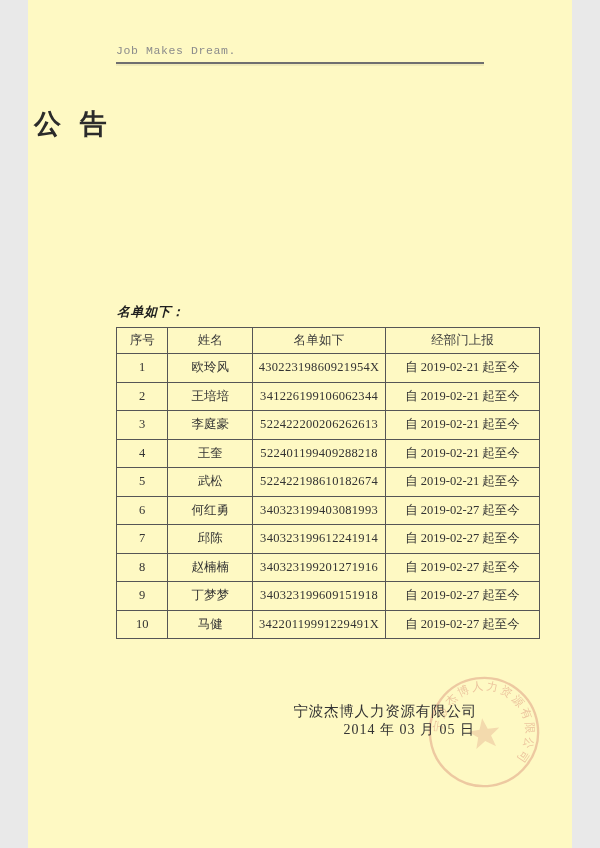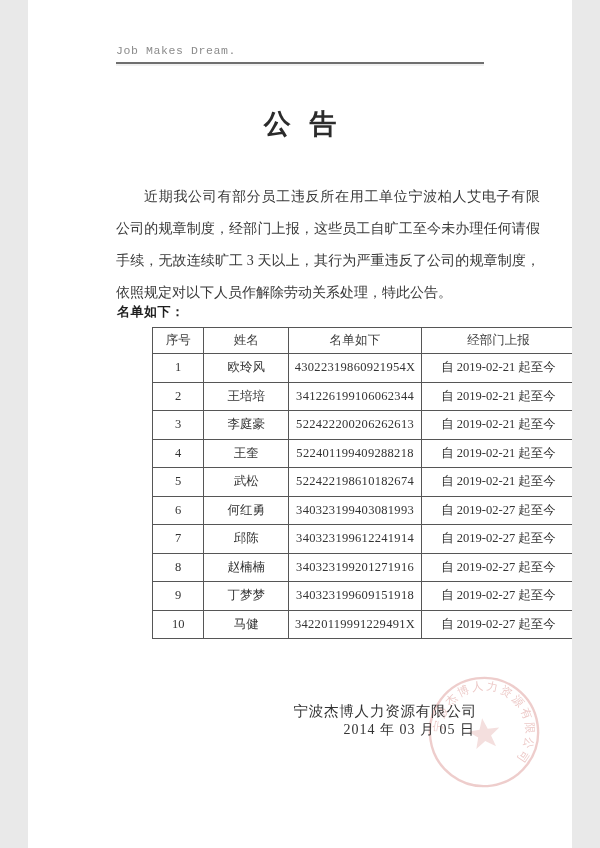--- a/index.html
+++ b/index.html
@@ -1,60 +1,60 @@
 <!DOCTYPE html>
 <html><head>
 <meta charset="utf-8">
 <style>
   html,body { margin:0; padding:0; background:#e9e9e9; }
   .page {
     position:relative;
     width:544px; height:848px;
     margin:0 auto;
-    background:#ffffff;
+    background:#fef9c3;
     font-family:"Liberation Serif","DejaVu Serif",serif;
     color:#333;
     overflow:hidden;
   }
   
   .header {
     position:absolute; left:88px; right:88px; top:44px;
     display:flex; justify-content:space-between; align-items:flex-end;
     padding-bottom:5px;
     border-bottom:2px solid #6f6f6f;
     box-shadow:0 2px 0 rgba(0,0,0,0.06);
     font-size:11.5px; color:#8c8c8c; letter-spacing:0.6px;
     font-family:"Liberation Mono","DejaVu Sans Mono",monospace;
   }
   
   .title {
     position:absolute; top:106px; left:0; right:0;
-    text-align:center;
+    text-align:left;
     font-size:27px; font-weight:bold; color:#2b2b2b;
     letter-spacing:6px; text-indent:6px;
   }
   
   .para { position:absolute; top:181px; left:88px; width:424px; }
   .para .line {
     height:32px; line-height:32px;
     font-size:14px; color:#383838;
     text-align:justify; text-align-last:justify;
     white-space:nowrap; overflow:visible;
   }
   .para .line.first { text-indent:28px; }
   .para .line.last { text-align-last:left; }
   .list-label {
     position:absolute; top:303px; left:89px;
-    font-size:13px; font-weight:bold; color:#1f1f1f; letter-spacing:0.5px;
+    font-size:13px; font-weight:bold; color:#1f1f1f; letter-spacing:0.5px;font-style:italic;
   }
   
   table.notice {
     position:absolute; top:327px; left:88px;
     width:424px; border-collapse:collapse; table-layout:fixed;
-    font-size:12.5px; color:#333;margin-left:36px;
+    font-size:12.5px; color:#333;
   }
   table.notice th, table.notice td {
     border:1px solid #565656;
     text-align:center; vertical-align:middle;
     padding:0; font-weight:normal;
     overflow:hidden; white-space:nowrap;
   }
   table.notice th { height:25px; color:#3c3c3c; }
   table.notice td { height:27.5px; }
   .w-no   { width:12%; }
@@ -75,26 +75,20 @@
 <body>
 
 <div class="page">
 
   <div class="header">
     <span>Job Makes Dream.</span>
   </div>
 
   <div class="title">公 告</div>
 
-  <div class="para">
-    <div class="line first">近期我公司有部分员工违反所在用工单位宁波柏人艾电子有限</div>
-    <div class="line">公司的规章制度，经部门上报，这些员工自旷工至今未办理任何请假</div>
-    <div class="line">手续，无故连续旷工 3 天以上，其行为严重违反了公司的规章制度，</div>
-    <div class="line last">依照规定对以下人员作解除劳动关系处理，特此公告。</div>
-  </div>
 
   <div class="list-label">名单如下：</div>
 
   <table class="notice">
     <thead>
       <tr>
           <th class="w-no">序号</th>
           <th class="w-name">姓名</th>
           <th class="w-id">名单如下</th>
           <th class="w-time">经部门上报</th>

